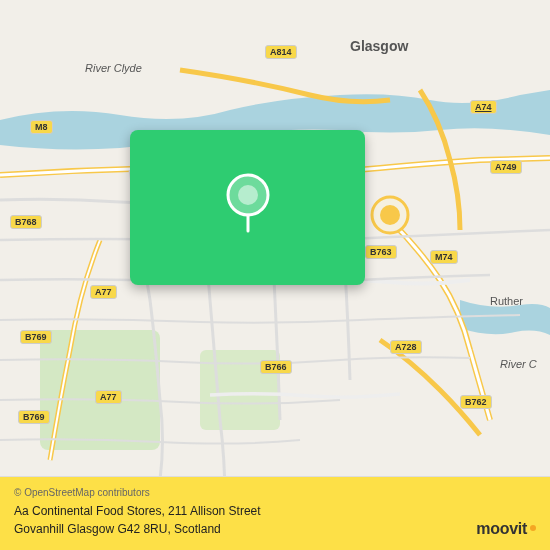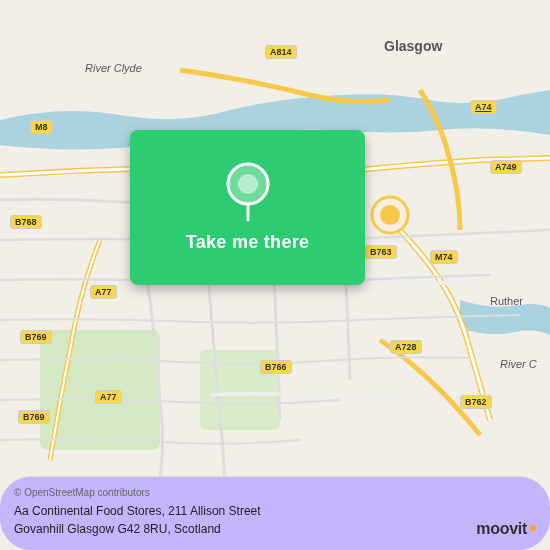--- a/index.html
+++ b/index.html
@@ -65,24 +65,23 @@
       cursor: pointer;
       letter-spacing: 0.3px;
     }
 
     
     .info-bar {
       position: absolute;
       bottom: 0;
       left: 0;
       width: 100%;
-      background: #c4b5fd;
+      background: #fde047;
       padding: 10px 14px 12px;
       border-top: 1px solid #ddd;
-      border-radius: 31px;
     }
 
     .osm-credit {
       font-size: 10px;
       color: #666;
       margin-bottom: 4px;
     }
 
     .location-name {
       font-size: 12px;
@@ -197,36 +196,35 @@
       <div class="road-badge" style="top: 285px; left: 90px;">A77</div>
       <div class="road-badge" style="top: 330px; left: 20px;">B769</div>
       <div class="road-badge" style="top: 390px; left: 95px;">A77</div>
       <div class="road-badge" style="top: 360px; left: 260px;">B766</div>
       <div class="road-badge" style="top: 340px; left: 390px;">A728</div>
       <div class="road-badge" style="top: 395px; left: 460px;">B762</div>
       <div class="road-badge" style="top: 410px; left: 18px;">B769</div>
     </div>
 
   <div id="map-labels-container">
-      <div style="position: absolute; top: 38px; left: 350px; font-size: 14px; color: rgb(85, 85, 85); font-weight: 700; font-style: normal; white-space: nowrap; pointer-events: none; margin-left: 34px;">Glasgow</div>
+      <div style="position: absolute; top: 38px; left: 350px; font-size: 14px; color: rgb(85, 85, 85); font-weight: 700; font-style: normal; white-space: nowrap; pointer-events: none;">Glasgow</div>
       <div style="position: absolute; top: 62px; left: 85px; font-size: 11px; color: rgb(85, 85, 85); font-weight: 400; font-style: italic; white-space: nowrap; pointer-events: none;">River Clyde</div>
       <div style="position: absolute; top: 295px; left: 490px; font-size: 11px; color: rgb(85, 85, 85); font-weight: 400; font-style: normal; white-space: nowrap; pointer-events: none;">Ruther</div>
       <div style="position: absolute; top: 358px; left: 500px; font-size: 11px; color: rgb(85, 85, 85); font-weight: 400; font-style: italic; white-space: nowrap; pointer-events: none;">River C</div>
     </div>
 
   <div class="location-card">
 
     <svg class="pin-icon" viewBox="0 0 50 60" fill="none" xmlns="http://www.w3.org/2000/svg">
       <circle cx="25" cy="22" r="20" fill="white" fill-opacity="0.3"></circle>
       <circle cx="25" cy="22" r="20" stroke="white" stroke-width="3"></circle>
       <circle cx="25" cy="22" r="10" fill="white" fill-opacity="0.5"></circle>
       <path d="M25 42 L25 58" stroke="white" stroke-width="3" stroke-linecap="round"></path>
     </svg>
 
-    <button class="take-me-there-btn">Take me there</button>
   </div>
 
   <div class="info-bar">
     <div class="osm-credit">
       <span>© OpenStreetMap contributors</span>
     </div>
     <div class="location-name">
       <span>Aa Continental Food Stores, 211 Allison Street</span><br>
       <span>Govanhill Glasgow G42 8RU, Scotland</span>
     </div>

